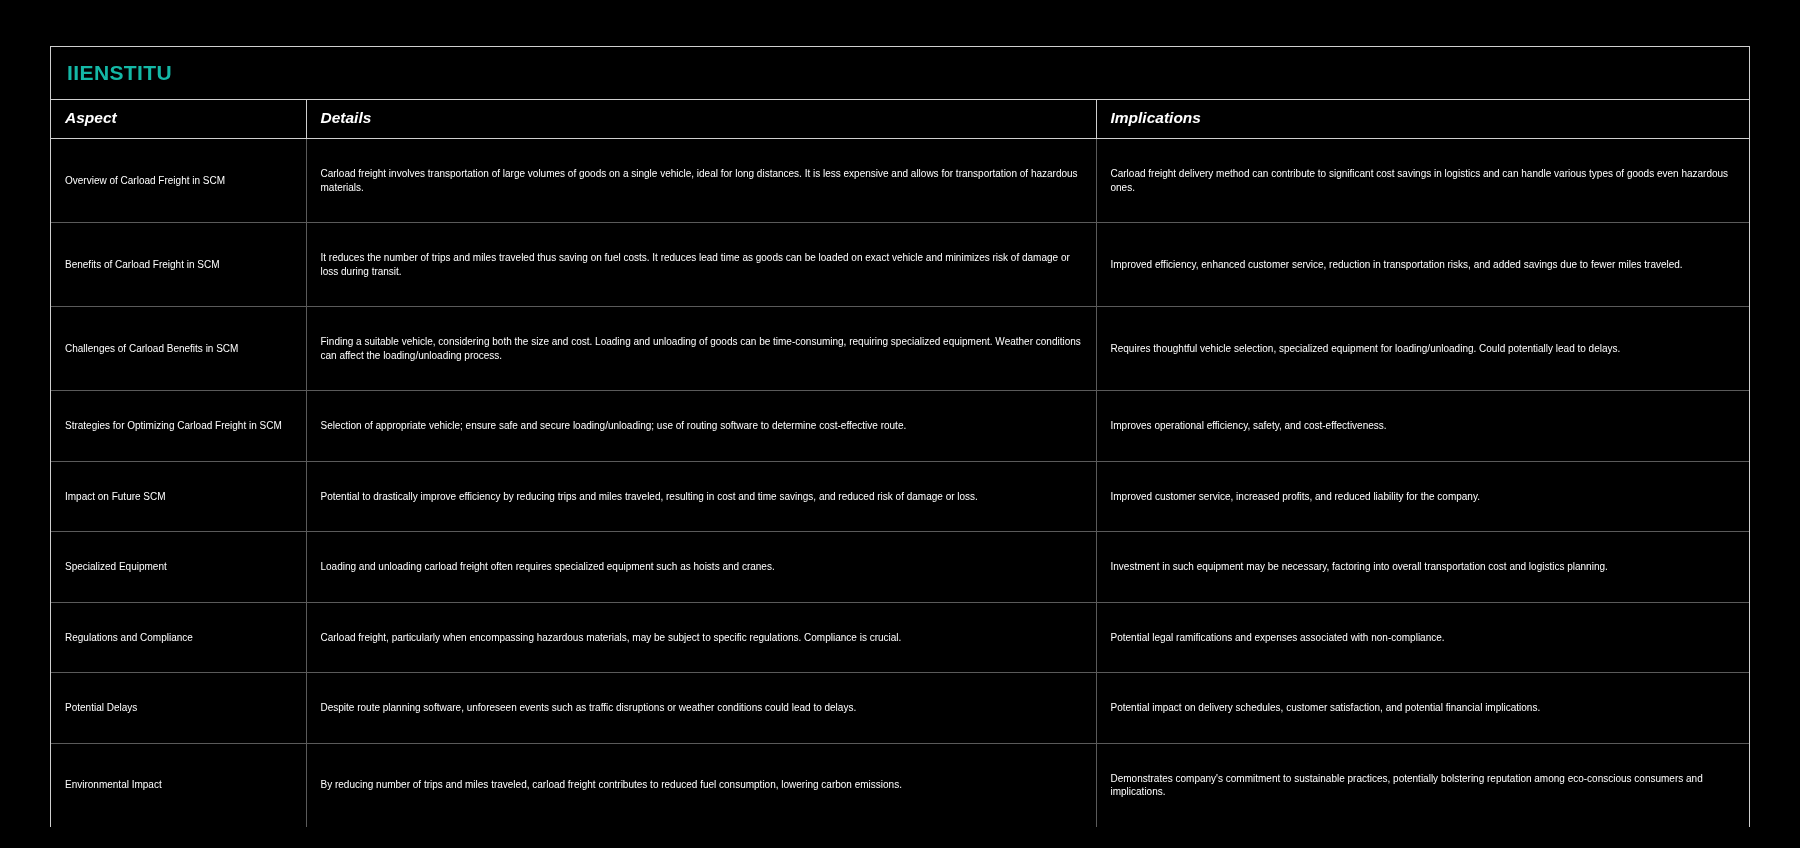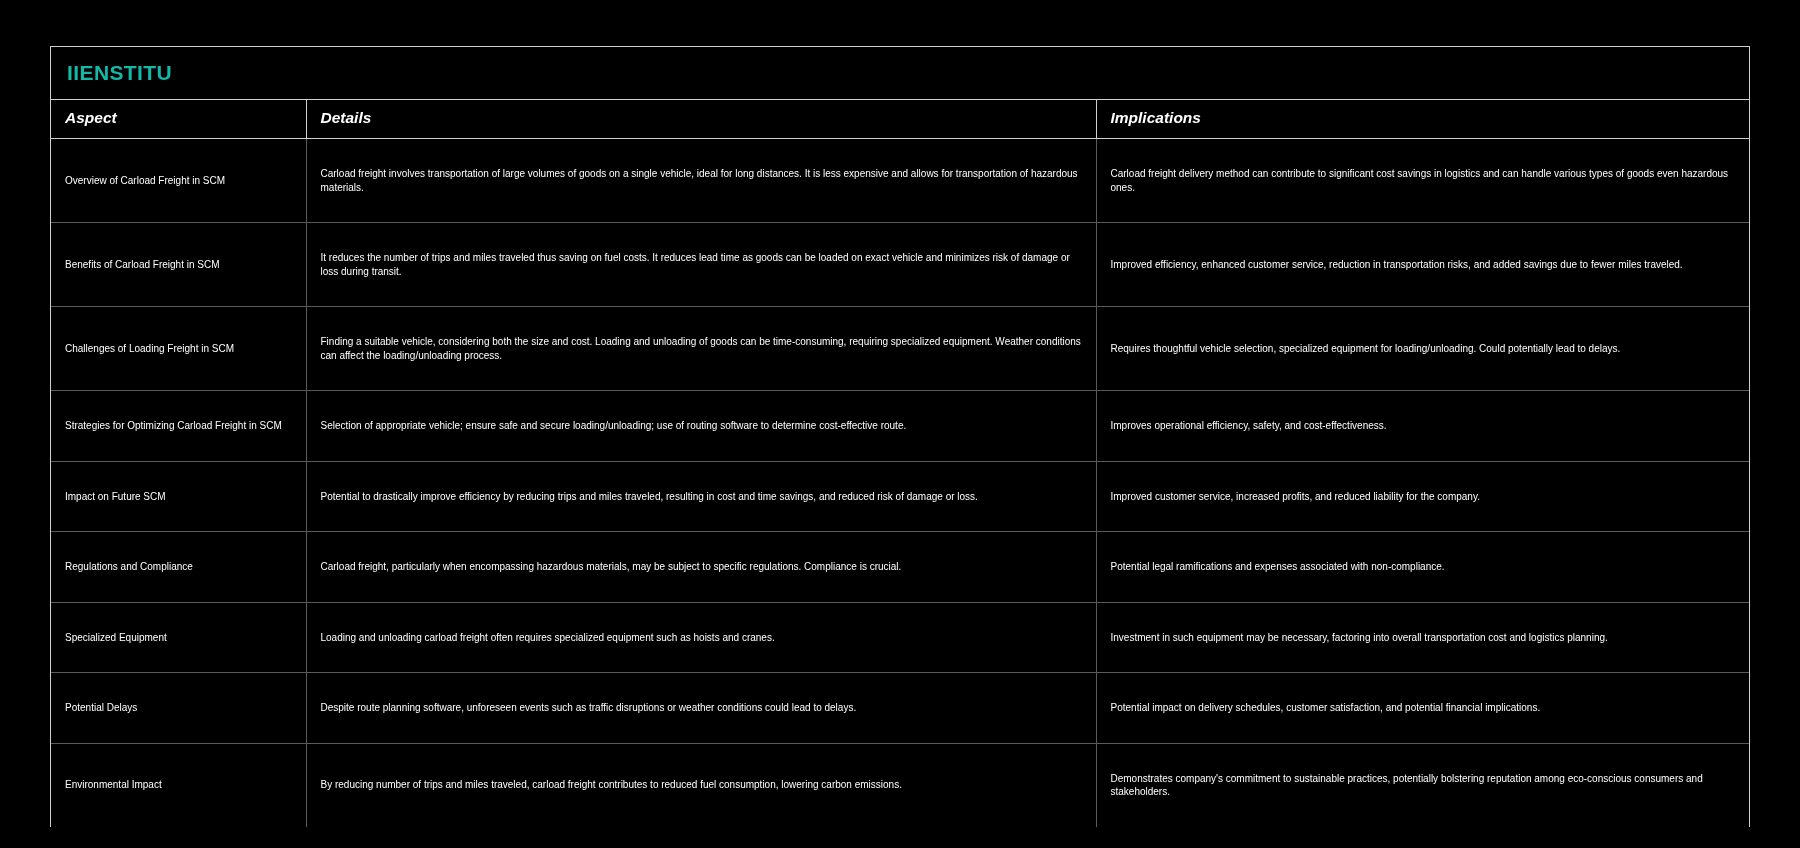--- a/index.html
+++ b/index.html
@@ -104,51 +104,51 @@
           <td>Overview of Carload Freight in SCM</td>
           <td>Carload freight involves transportation of large volumes of goods on a single vehicle, ideal for long distances. It is less expensive and allows for transportation of hazardous materials.</td>
           <td>Carload freight delivery method can contribute to significant cost savings in logistics and can handle various types of goods even hazardous ones.</td>
         </tr>
         <tr>
           <td>Benefits of Carload Freight in SCM</td>
           <td>It reduces the number of trips and miles traveled thus saving on fuel costs. It reduces lead time as goods can be loaded on exact vehicle and minimizes risk of damage or loss during transit.</td>
           <td>Improved efficiency, enhanced customer service, reduction in transportation risks, and added savings due to fewer miles traveled.</td>
         </tr>
         <tr>
-          <td>Challenges of Loading Freight in SCM</td>
+          <td>Challenges of Carload Benefits in SCM</td>
           <td>Finding a suitable vehicle, considering both the size and cost. Loading and unloading of goods can be time-consuming, requiring specialized equipment. Weather conditions can affect the loading/unloading process.</td>
           <td>Requires thoughtful vehicle selection, specialized equipment for loading/unloading. Could potentially lead to delays.</td>
         </tr>
         <tr>
           <td>Strategies for Optimizing Carload Freight in SCM</td>
           <td>Selection of appropriate vehicle; ensure safe and secure loading/unloading; use of routing software to determine cost-effective route.</td>
           <td>Improves operational efficiency, safety, and cost-effectiveness.</td>
         </tr>
         <tr>
           <td>Impact on Future SCM</td>
           <td>Potential to drastically improve efficiency by reducing trips and miles traveled, resulting in cost and time savings, and reduced risk of damage or loss.</td>
           <td>Improved customer service, increased profits, and reduced liability for the company.</td>
         </tr>
         <tr>
+          <td>Specialized Equipment</td>
+          <td>Loading and unloading carload freight often requires specialized equipment such as hoists and cranes.</td>
+          <td>Investment in such equipment may be necessary, factoring into overall transportation cost and logistics planning.</td>
+        </tr>
+        <tr>
           <td>Regulations and Compliance</td>
           <td>Carload freight, particularly when encompassing hazardous materials, may be subject to specific regulations. Compliance is crucial.</td>
           <td>Potential legal ramifications and expenses associated with non-compliance.</td>
-        </tr>
-        <tr>
-          <td>Specialized Equipment</td>
-          <td>Loading and unloading carload freight often requires specialized equipment such as hoists and cranes.</td>
-          <td>Investment in such equipment may be necessary, factoring into overall transportation cost and logistics planning.</td>
         </tr>
         <tr>
           <td>Potential Delays</td>
           <td>Despite route planning software, unforeseen events such as traffic disruptions or weather conditions could lead to delays.</td>
           <td>Potential impact on delivery schedules, customer satisfaction, and potential financial implications.</td>
         </tr>
         <tr>
           <td>Environmental Impact</td>
           <td>By reducing number of trips and miles traveled, carload freight contributes to reduced fuel consumption, lowering carbon emissions.</td>
-          <td>Demonstrates company's commitment to sustainable practices, potentially bolstering reputation among eco-conscious consumers and stakeholders.</td>
+          <td>Demonstrates company's commitment to sustainable practices, potentially bolstering reputation among eco-conscious consumers and implications.</td>
         </tr>
       </tbody>
     </table>
 
   </div>
 </div>
 
 </body></html>

